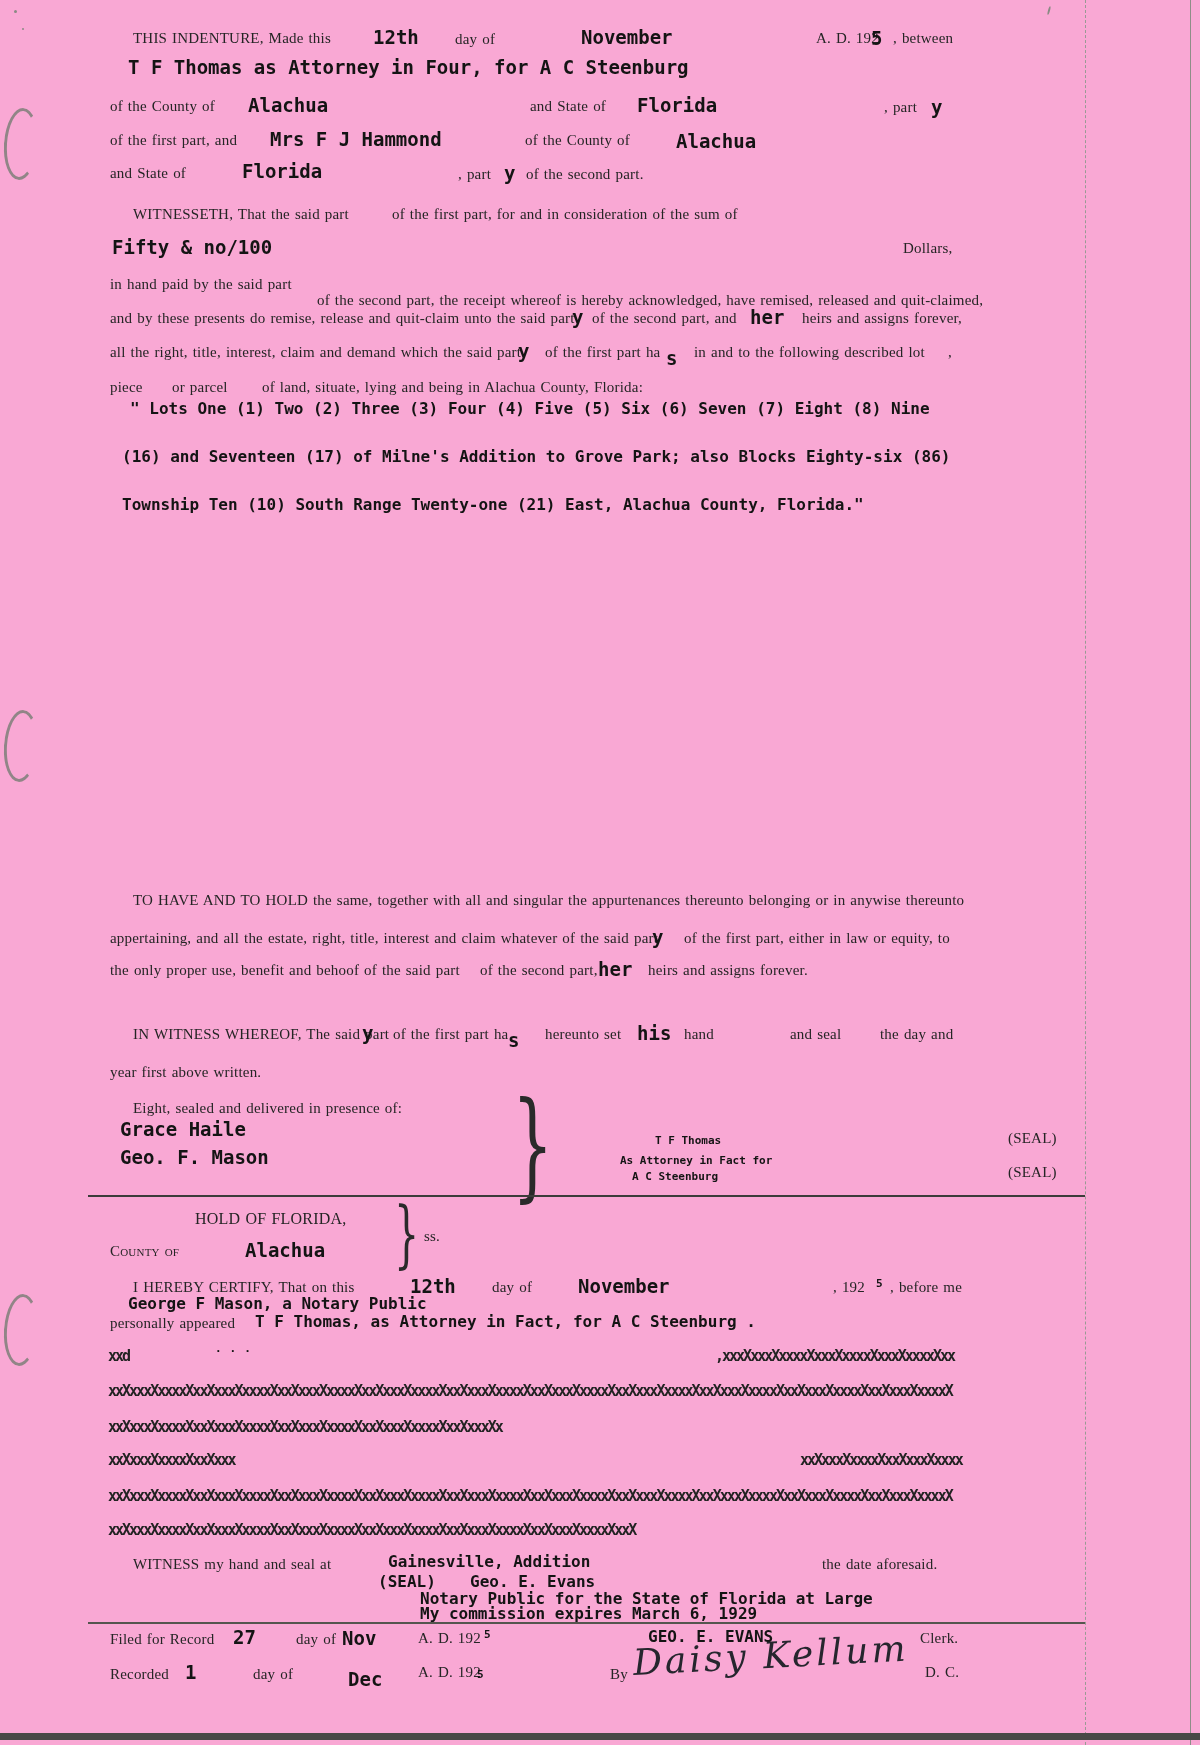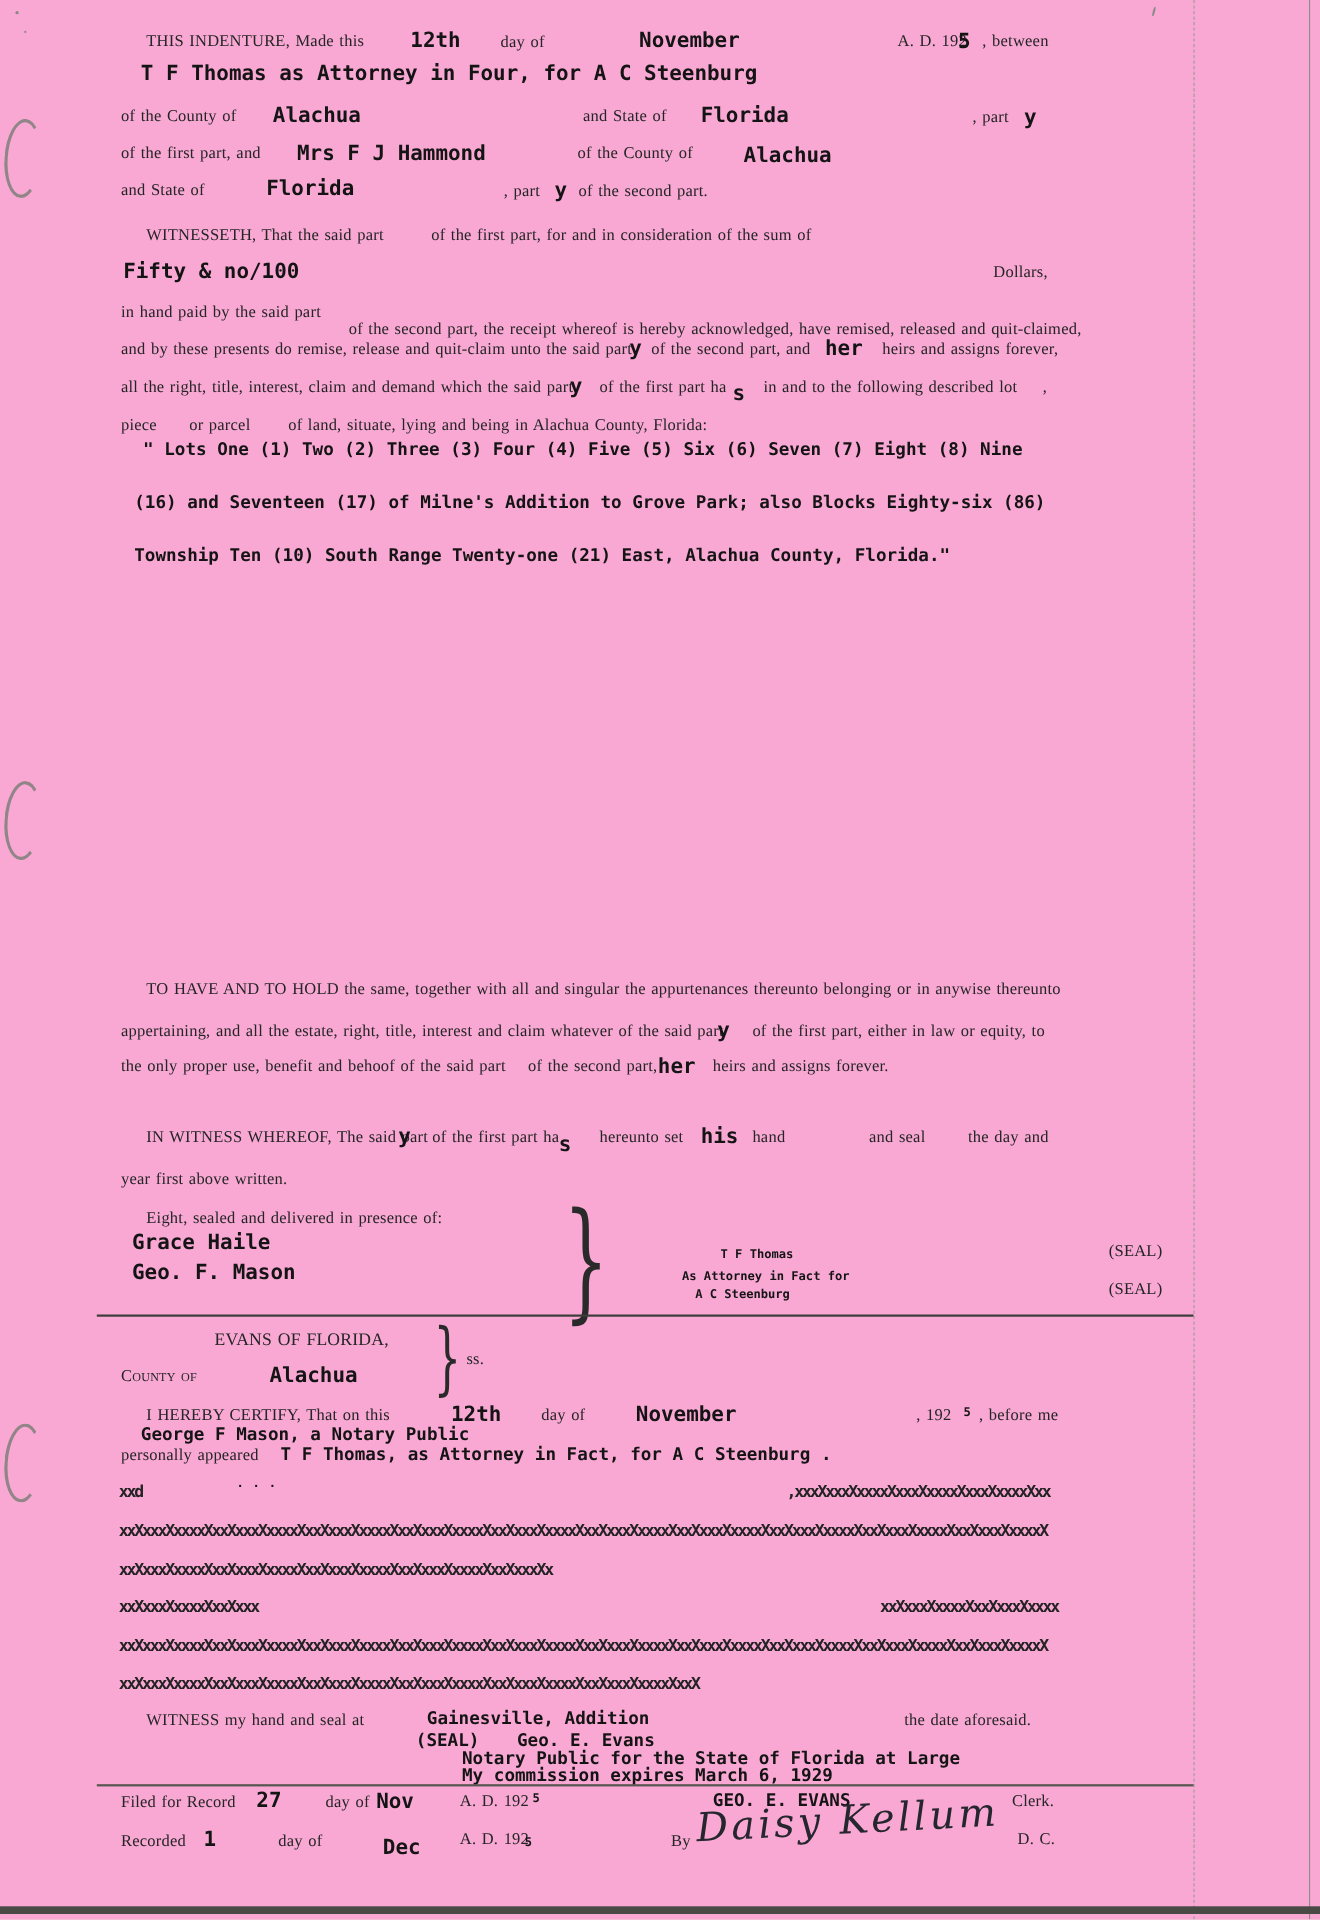--- a/index.html
+++ b/index.html
@@ -113,21 +113,21 @@
   <span class="abs t-lg" style="left:120px;top:1146px">Geo. F. Mason</span>
   <span class="abs brace" style="left:512px;top:1092px;font-size:118px">}</span>
   <span class="abs t" style="left:655px;top:1134px">T F Thomas</span>
   <span class="abs t" style="left:620px;top:1154px">As Attorney in Fact for</span>
   <span class="abs t" style="left:632px;top:1170px">A C Steenburg</span>
   <span class="abs p" style="left:1008px;top:1130px">(SEAL)</span>
   <span class="abs p" style="left:1008px;top:1164px">(SEAL)</span>
 
   <div class="hrule" style="left:88px;top:1195px;width:997px;height:2px"></div>
 
-  <span class="abs p" style="left:195px;top:1210px;font-size:16px">EVANS OF FLORIDA,</span>
+  <span class="abs p" style="left:195px;top:1210px;font-size:16px">HOLD OF FLORIDA,</span>
   <span class="abs p sc" style="left:110px;top:1243px">County of</span>
   <span class="abs t-lg" style="left:245px;top:1239px">Alachua</span>
   <span class="abs brace" style="left:394px;top:1202px;font-size:72px">}</span>
   <span class="abs p" style="left:424px;top:1228px">ss.</span>
 
   <span class="abs p" style="left:133px;top:1279px">I HEREBY CERTIFY, That on this</span>
   <span class="abs t-lg" style="left:410px;top:1275px">12th</span>
   <span class="abs p" style="left:492px;top:1279px">day of</span>
   <span class="abs t-lg" style="left:578px;top:1275px">November</span>
   <span class="abs p" style="left:833px;top:1279px">, 192</span>

